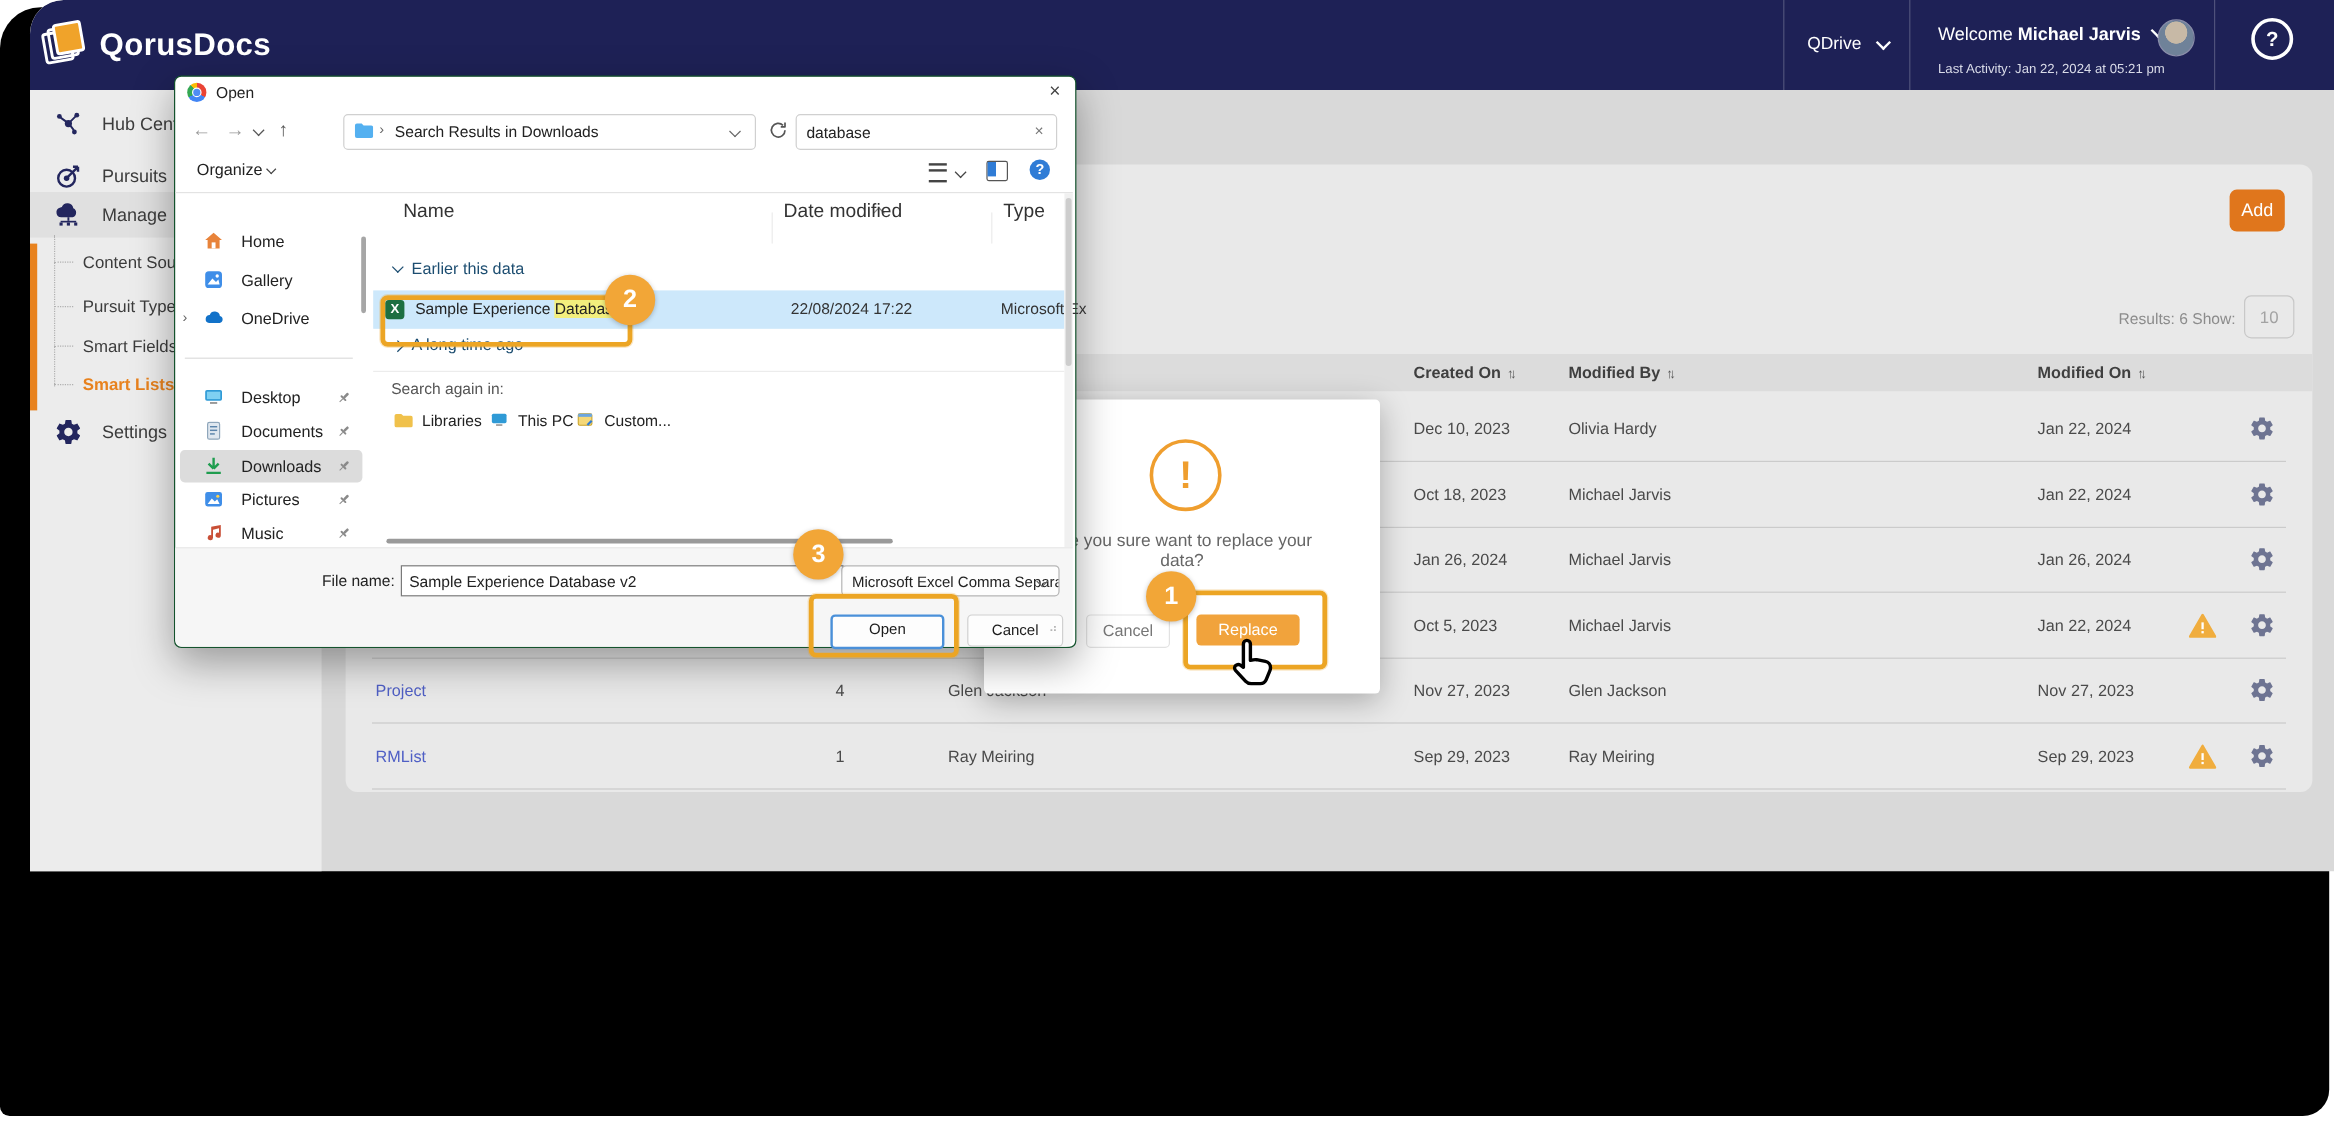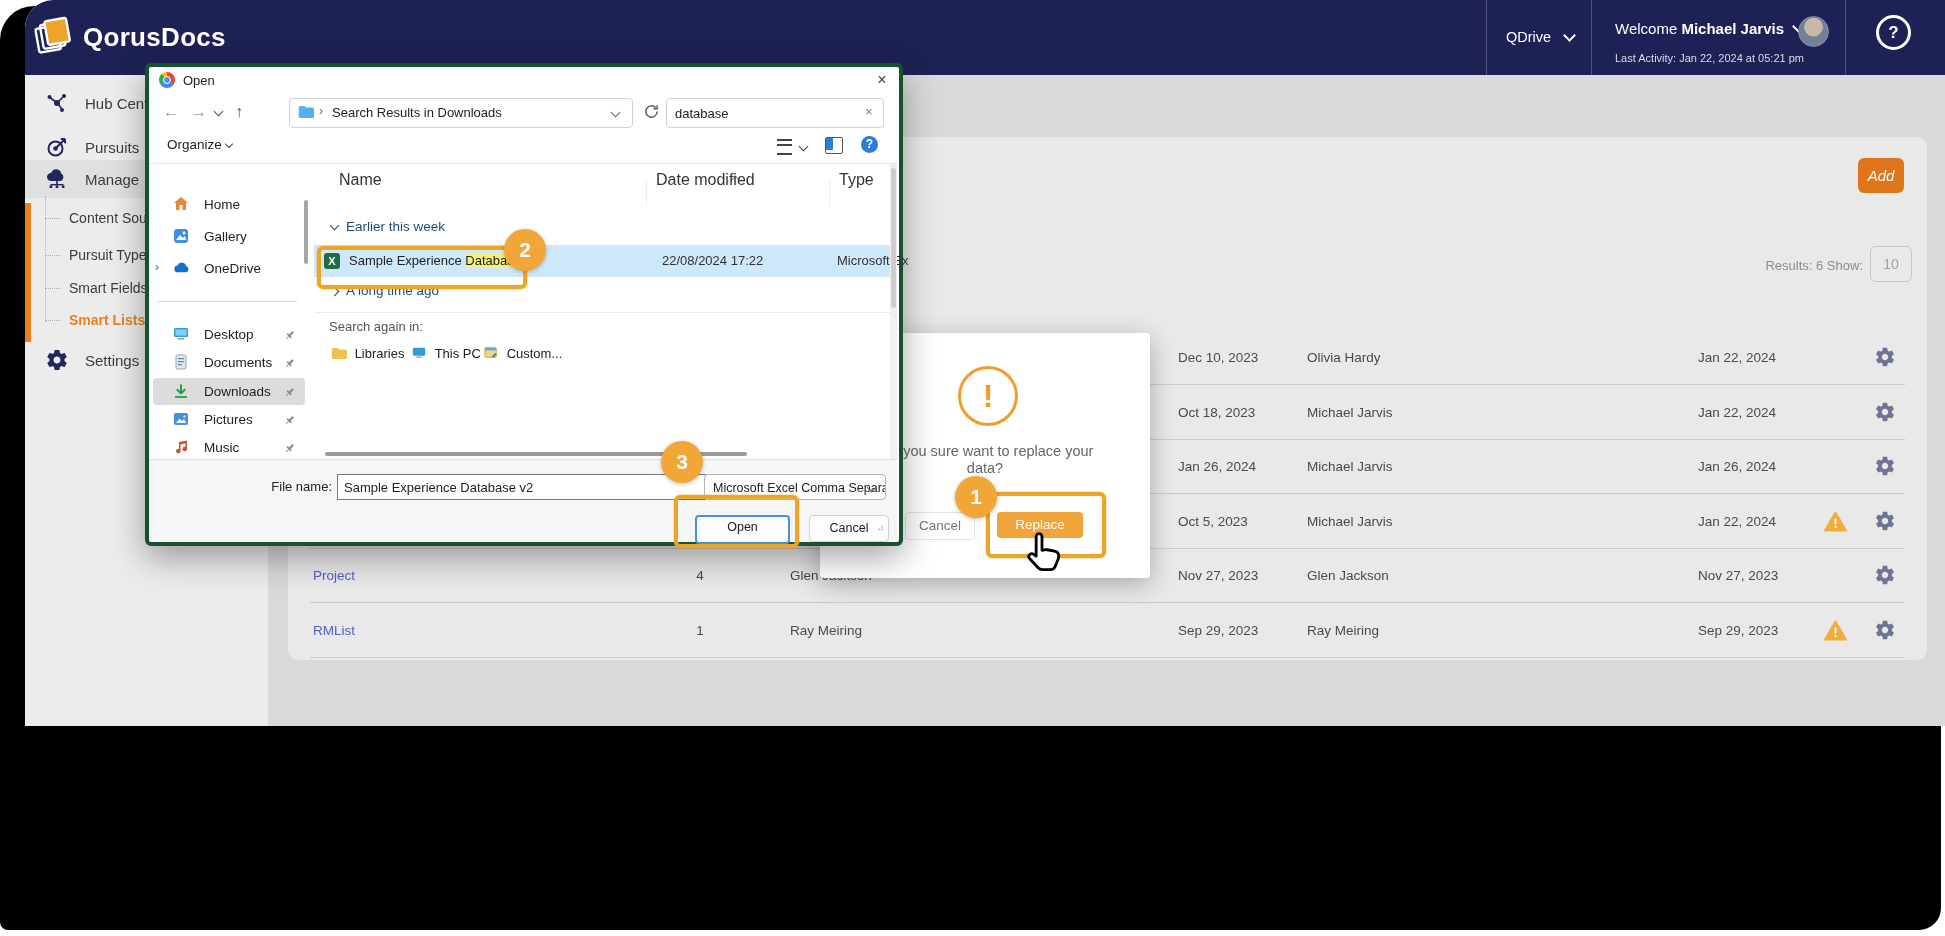--- a/index.html
+++ b/index.html
@@ -32,34 +32,34 @@
   .side-icon{position:absolute;left:20px;width:24px;height:24px;}
   .sub-lbl{position:absolute;left:44px;font-size:14px;color:#3c3c3c;white-space:nowrap;}
   .active-orange{color:#e8821e !important;font-weight:bold;}
   .orange-bar{left:0;top:128px;width:6px;height:139px;background:#e8821e;}
   .tree-v{left:20px;top:121px;width:1px;height:126px;border-left:1px dotted #b0b0b0;}
   .tree-h{width:16px;height:1px;border-top:1px dotted #b0b0b0;left:20px;}
   .collapse{left:146px;top:805px;font-size:21px;font-weight:bold;color:#23265e;letter-spacing:-2px;}
   
   .card{left:263px;top:137px;width:1639px;height:523px;background:#e9e9e9;border-radius:10px;}
   .add-btn{left:1570px;top:21px;width:46px;height:35px;background:#e0761c;border-radius:6px;
-    color:#fff;font-size:15px;text-align:center;line-height:35px;font-style:italic;}
+    color:#fff;font-size:15px;text-align:center;line-height:35px;}
   .results-lbl{left:1400px;top:121px;width:175px;text-align:right;font-size:13px;color:#8c8c8c;}
   .show-box{left:1582px;top:109px;width:40px;height:34px;border:1px solid #c8c8c8;border-radius:6px;
     color:#a3a3a3;font-size:14px;text-align:center;line-height:34px;}
   .thead{left:0;top:158px;width:1639px;height:31px;background:#dcdcdc;}
   .th{position:absolute;top:0;height:31px;line-height:31px;font-size:13.5px;font-weight:bold;color:#3f3f3f;white-space:nowrap;}
   .sort{font-size:11px;color:#555;letter-spacing:-3px;margin-left:5px;}
   .t-row{left:0;width:1639px;height:55px;}
   .t-row .sep{position:absolute;left:22px;right:22px;bottom:0;height:1px;background:#cbcbcb;}
   .td{position:absolute;top:0;height:55px;line-height:55px;font-size:13.5px;color:#4a4a4a;white-space:nowrap;}
   .td.link{color:#4f5fc5;}
   .icon-slot{position:absolute;top:16px;width:24px;height:24px;}
   
-  .opendlg{left:145px;top:63px;width:750px;height:475px;background:#fff;border:4px solid #14532d;
+  .opendlg{left:145px;top:63px;width:750px;height:475px;background:#fff;border:1px solid #14532d;
     border-radius:6px;box-shadow:0 12px 34px rgba(0,0,0,.35);z-index:50;}
   .dlg-title{left:34px;top:6px;font-size:13px;color:#222;}
   .dlg-close{left:720px;top:2px;width:26px;height:22px;text-align:center;font-size:16px;color:#444;line-height:22px;}
   .chrome{left:10px;top:5px;width:16px;height:16px;border-radius:50%;
     background:conic-gradient(#ea4335 0 33%,#4285f4 33% 66%,#34a853 66% 89%,#fbbc05 89% 100%);}
   .chrome::after{content:"";position:absolute;left:4px;top:4px;width:8px;height:8px;border-radius:50%;
     background:#4f8df5;border:1.5px solid #fff;box-sizing:border-box;}
   .nav-ic{top:36px;font-size:16px;color:#9a9a9a;}
   .nav-ic.dark{color:#555;}
   .gchv{display:inline-block;width:6px;height:6px;border-right:1.6px solid #666;border-bottom:1.6px solid #666;transform:rotate(45deg);}
@@ -228,20 +228,25 @@
     </div>
 
     <div class="abs collapse">«</div>
   </div>
 
   <div class="abs card">
     <div class="abs add-btn">Add</div>
     <div class="abs results-lbl">Results: 6 Show:</div>
     <div class="abs show-box">10</div>
 
+    <div class="abs thead">
+      <div class="th" style="left:890px;"><span>Created On</span><span class="sort">↑↓</span></div>
+      <div class="th" style="left:1019px;"><span>Modified By</span><span class="sort">↑↓</span></div>
+      <div class="th" style="left:1410px;"><span>Modified On</span><span class="sort">↑↓</span></div>
+    </div>
 
     <div class="abs t-row" style="top:193px;">
       <span class="td link" style="left:25px;"></span>
       <span class="td" style="left:392px;width:40px;text-align:center;"></span>
       <span class="td" style="left:502px;"></span>
       <span class="td" style="left:890px;">Dec 10, 2023</span>
       <span class="td" style="left:1019px;">Olivia Hardy</span>
       <span class="td" style="left:1410px;">Jan 22, 2024</span>
       <span class="icon-slot" style="left:1586px;">
         <svg width="22" height="22" viewBox="0 0 24 24" fill="#6e7492">
@@ -492,21 +497,21 @@
   <div class="abs pane-scroll"></div>
 
   <span class="abs col-h" style="left:190px;">Name</span>
   <span class="abs gchv" style="left:583px;top:110px;transform:rotate(-135deg);border-color:#888;"></span>
   <span class="abs col-h" style="left:507px;">Date modified</span>
   <span class="abs col-h" style="left:690px;">Type</span>
   <div class="abs col-line" style="left:497px;"></div>
   <div class="abs col-line" style="left:680px;"></div>
 
   <div class="abs grp" style="left:182px;top:152px;">
-    <span class="gchv" style="border-color:#1c4d70;margin-right:8px;vertical-align:2px;"></span><span>Earlier this week</span>
+    <span class="gchv" style="border-color:#1c4d70;margin-right:8px;vertical-align:2px;"></span><span>Earlier this data</span>
   </div>
 
   <div class="abs file-row">
     <span class="excel-ic">X</span>
     <span class="fname"><span>Sample Experience </span><span class="hl-yellow">Database</span><span> v2</span></span>
     <span class="fname" style="left:348px;color:#333;">22/08/2024 17:22</span>
     <span class="fname" style="left:523px;color:#333;">Microsoft Ex</span>
   </div>
 
   <div class="abs grp" style="left:182px;top:216px;">

